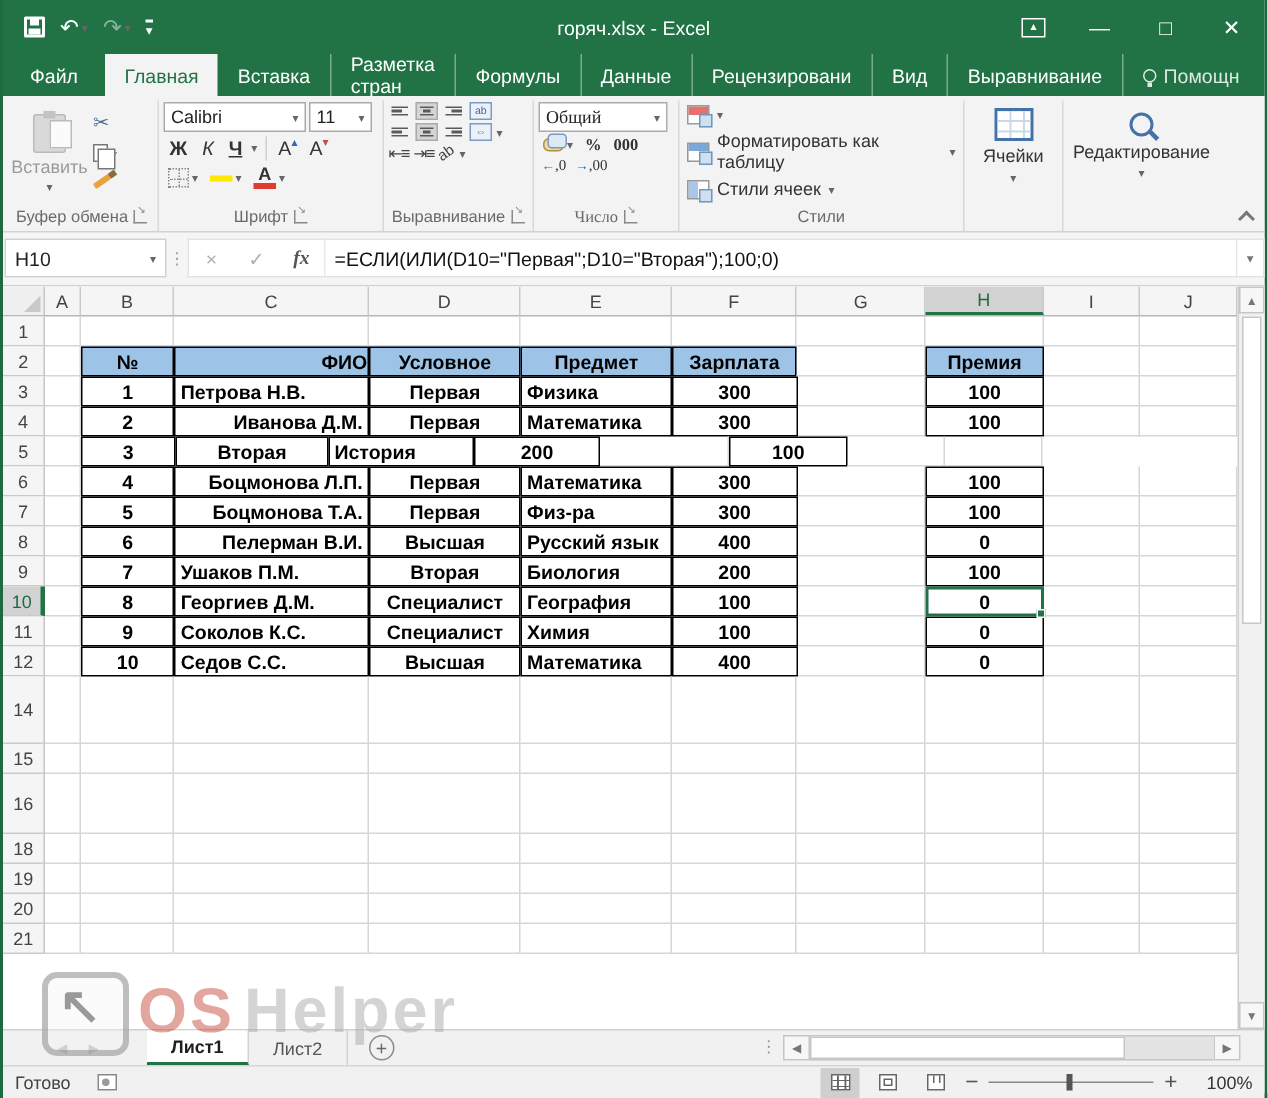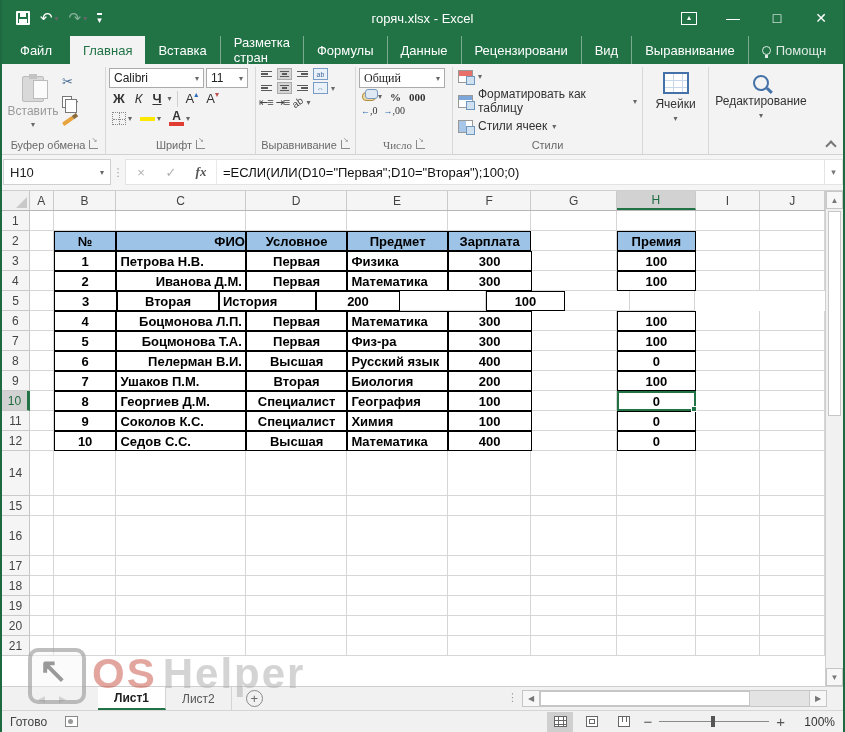--- a/index.html
+++ b/index.html
@@ -761,33 +761,20 @@
             <div class="cell" style="width: 102px;"></div>
             <div class="cell" style="width: 101px;"></div>
             <div class="cell" style="width: 84px;"></div>
             <div class="cell" style="width: 86px;"></div>
             <div class="cell" style="width: 79px;"></div>
             <div class="cell" style="width: 65px;"></div>
             <div class="cell" style="width: 65px;"></div>
           </div>
           <div class="grow" style="height: 40px;">
             <div class="rowhead">16</div>
-            <div class="cell" style="width: 24px;"></div>
-            <div class="cell" style="width: 63px;"></div>
-            <div class="cell" style="width: 130px;"></div>
-            <div class="cell" style="width: 102px;"></div>
-            <div class="cell" style="width: 101px;"></div>
-            <div class="cell" style="width: 84px;"></div>
-            <div class="cell" style="width: 86px;"></div>
-            <div class="cell" style="width: 79px;"></div>
-            <div class="cell" style="width: 65px;"></div>
-            <div class="cell" style="width: 65px;"></div>
-          </div>
-          <div class="grow" style="height: 20px;">
-            <div class="rowhead">17</div>
             <div class="cell" style="width: 24px;"></div>
             <div class="cell" style="width: 63px;"></div>
             <div class="cell" style="width: 130px;"></div>
             <div class="cell" style="width: 102px;"></div>
             <div class="cell" style="width: 101px;"></div>
             <div class="cell" style="width: 84px;"></div>
             <div class="cell" style="width: 86px;"></div>
             <div class="cell" style="width: 79px;"></div>
             <div class="cell" style="width: 65px;"></div>
             <div class="cell" style="width: 65px;"></div>

